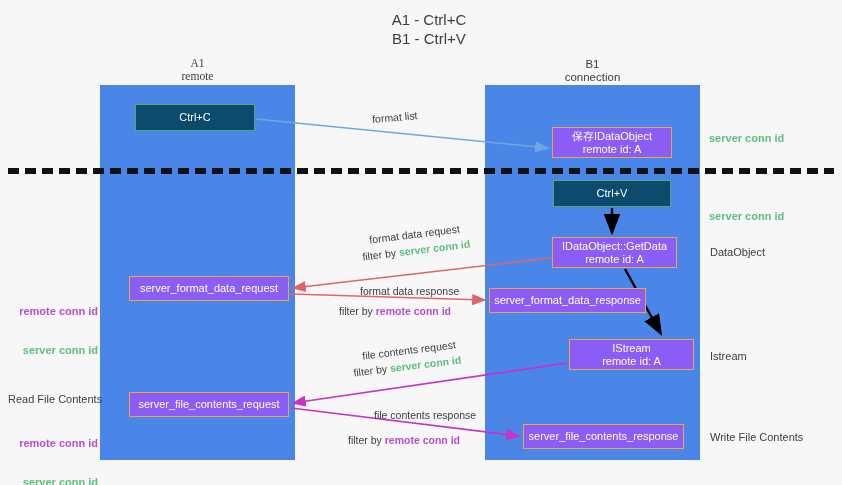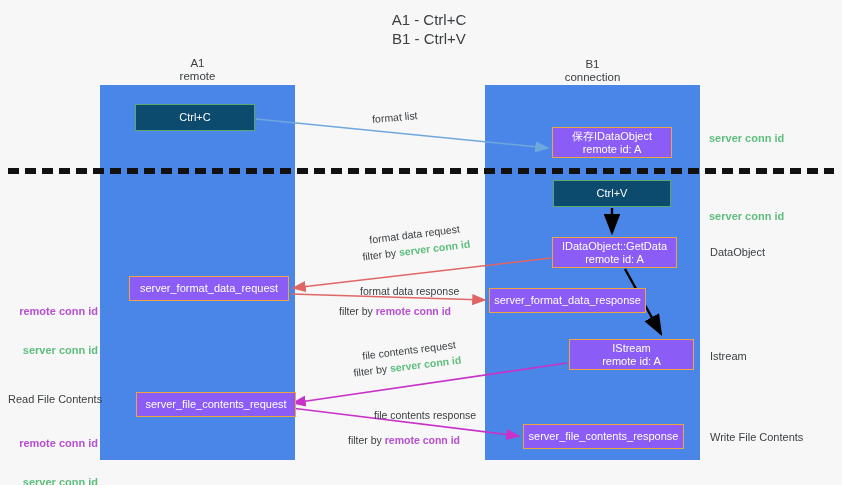--- a/index.html
+++ b/index.html
@@ -34,21 +34,21 @@
   }
 
   
   .lane-header {
     text-align: center;
     font-size: 11.5px;
     color: #3c4043;
     line-height: 13px;
     white-space: pre-line;
   }
-  #lane-a-header { left: 100px; top: 57px; width: 195px; }
+  #lane-a-header { left: 100px; top: 57px; width: 195px; font-family: Liberation Serif, serif; }
   #lane-b-header { left: 485px; top: 58px; width: 215px; }
 
   
   .lane {
     background: #4a86e8;
     top: 85px;
     height: 375px;
   }
   #lane-a { left: 100px; width: 195px; }
   #lane-b { left: 485px; width: 215px; }
@@ -70,21 +70,21 @@
   .node.green { background: #0c4a6e; border: 1px solid #5aa86e; }
   .node.orange { background: #8b5cf6; border: 1px solid #f0a43f; }
 
   #node-ctrl-c      { left: 135px; top: 104px; width: 120px; height: 27px; }
   #node-save-ido    { left: 552px; top: 127px; width: 120px; height: 31px; }
   #node-ctrl-v      { left: 553px; top: 180px; width: 118px; height: 27px; }
   #node-getdata     { left: 552px; top: 237px; width: 125px; height: 31px; }
   #node-istream     { left: 569px; top: 339px; width: 125px; height: 31px; }
   #node-fmt-req     { left: 129px; top: 276px; width: 160px; height: 25px; }
   #node-fmt-resp    { left: 489px; top: 288px; width: 157px; height: 25px; }
-  #node-file-req    { left: 129px; top: 392px; width: 160px; height: 25px; margin-left: 7px; }
+  #node-file-req    { left: 129px; top: 392px; width: 160px; height: 25px; }
   #node-file-resp   { left: 523px; top: 424px; width: 161px; height: 25px; }
 
   
   #divider {
     left: 8px; top: 168px;
     width: 826px; height: 6px;
     background-image: repeating-linear-gradient(
         to right, #111 0px, #111 11px, rgba(0,0,0,0) 11px, rgba(0,0,0,0) 17px);
   }
 

